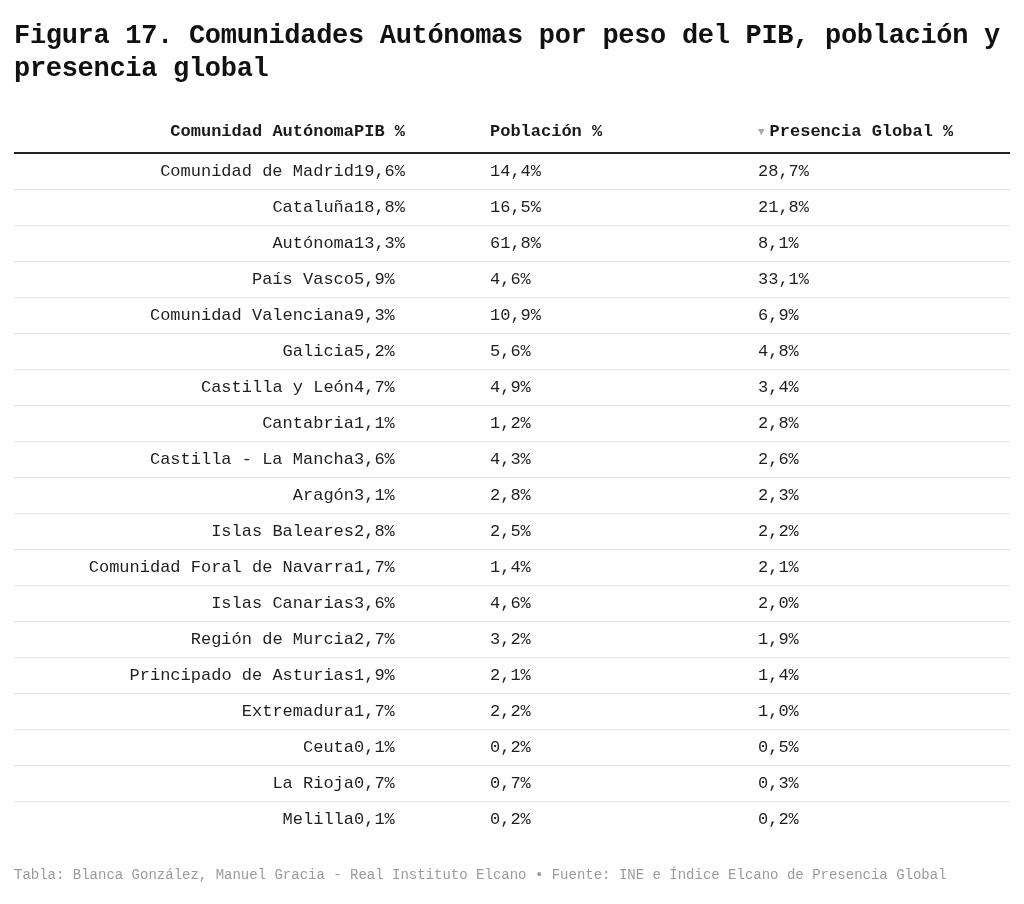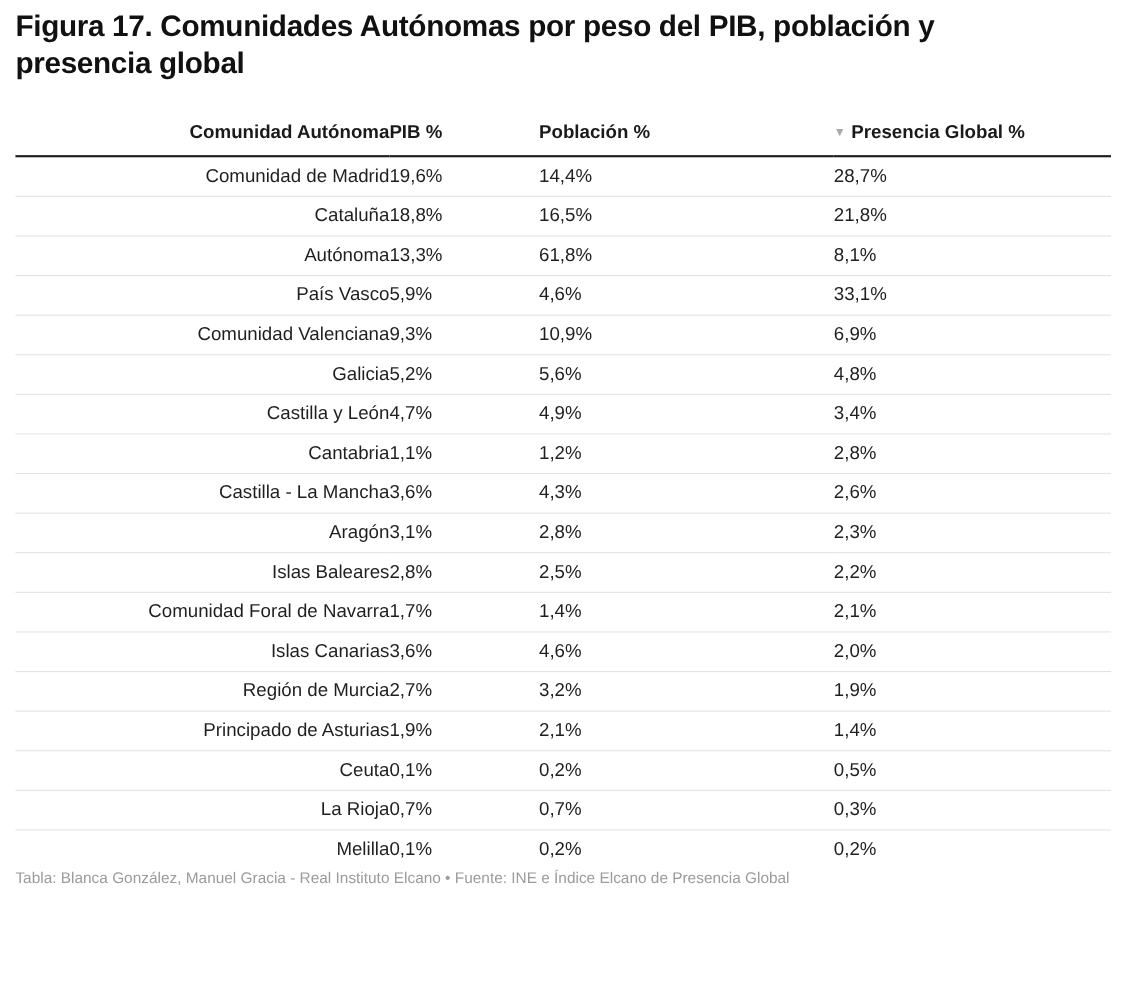--- a/index.html
+++ b/index.html
@@ -16,22 +16,23 @@
   html, body {
     margin: 0;
     padding: 0;
     background: var(--background);
     font-family: "Liberation Sans", sans-serif;
   }
   .page {
     width: 1024px;
     height: 896px;
     background: var(--background);
-    padding: 8px 14px 0 14px;
+    padding: 20px 14px 0 14px;
     overflow: hidden;
+    font-family: Liberation Mono, monospace;
   }
   .figure-title {
     margin: 0;
     font-size: 27px;
     line-height: 33px;
     font-weight: 700;
     color: var(--title-text);
     letter-spacing: -0.3px;
     white-space: pre-line;
   }
@@ -67,20 +68,21 @@
     font-size: 17px;
     color: var(--body-text);
     height: 36px;
     padding: 0;
     border-bottom: 1px solid var(--row-divider);
     vertical-align: middle;
     white-space: nowrap;
   }
   tbody tr:last-child td { border-bottom: none; }
   .table-caption {
+    margin-top: 30px;
     font-size: 14px;
     color: var(--footer-text);
   }
 </style>
 </head>
 <body>
 
 <div class="page">
 
   <h1 class="figure-title">Figura 17. Comunidades Autónomas por peso del PIB, población y
@@ -200,20 +202,26 @@
     <td class="right">1,9%</td>
   </tr>
 
   <tr>
     <td class="left">Principado de Asturias</td>
     <td class="right">1,9%</td>
     <td class="right">2,1%</td>
     <td class="right">1,4%</td>
   </tr>
 
+  <tr>
+    <td class="left">Extremadura</td>
+    <td class="right">1,7%</td>
+    <td class="right">2,2%</td>
+    <td class="right">1,0%</td>
+  </tr>
 
   <tr>
     <td class="left">Ceuta</td>
     <td class="right">0,1%</td>
     <td class="right">0,2%</td>
     <td class="right">0,5%</td>
   </tr>
 
   <tr>
     <td class="left">La Rioja</td>

